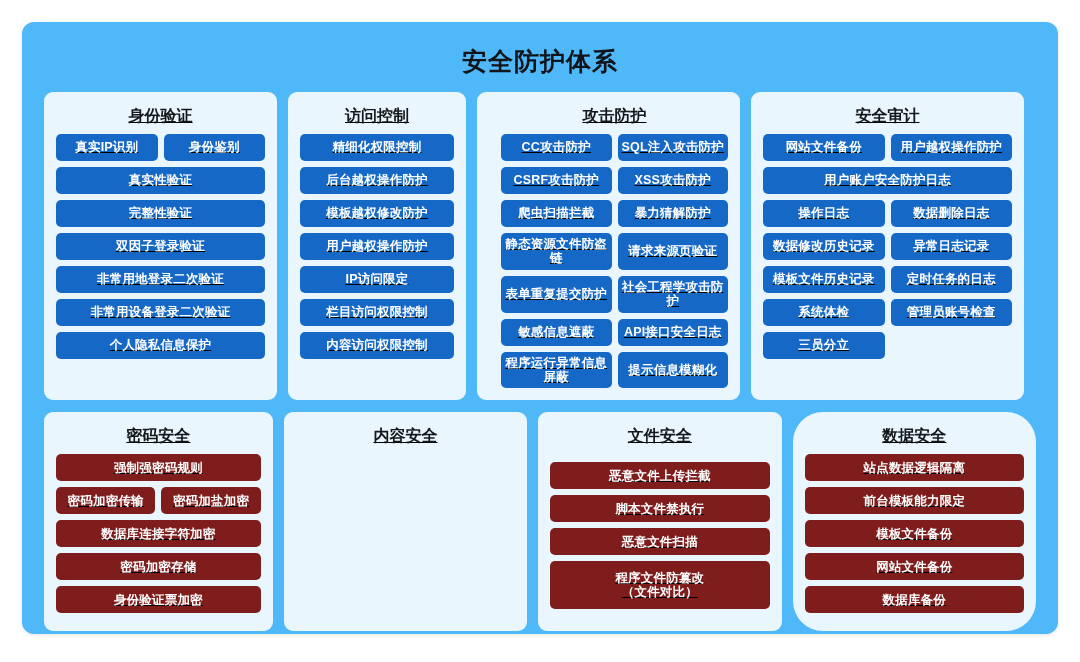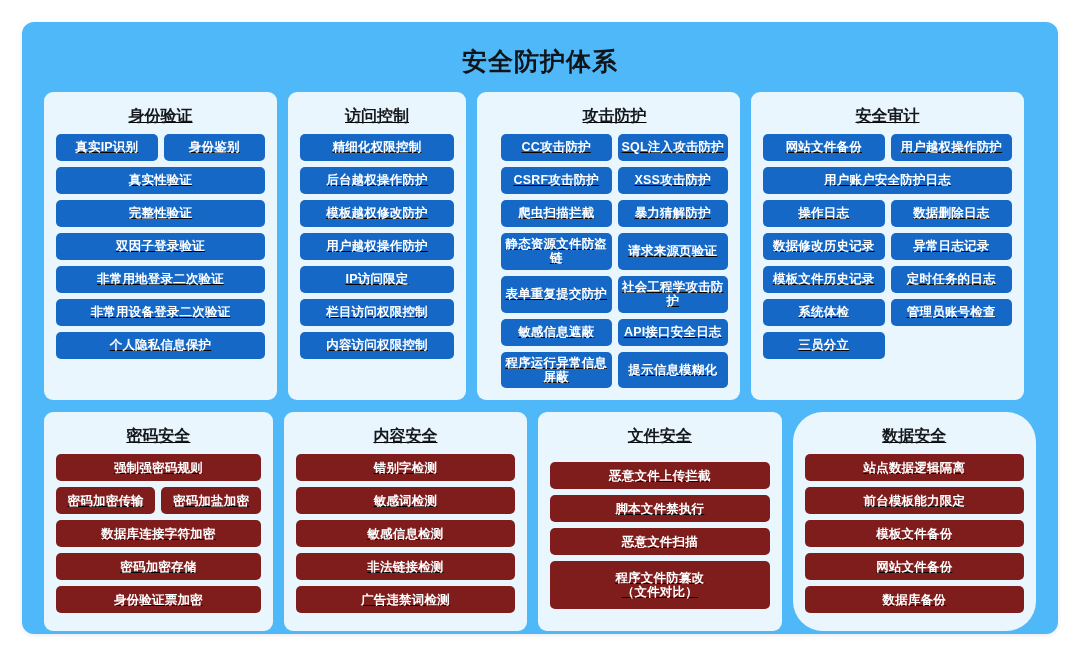--- a/index.html
+++ b/index.html
@@ -187,27 +187,20 @@
               <div class="item full">强制强密码规则</div>
               <div class="item half">密码加密传输</div>
               <div class="item half">密码加盐加密</div>
               <div class="item full">数据库连接字符加密</div>
               <div class="item full">密码加密存储</div>
               <div class="item full">身份验证票加密</div>
             </div>
           </div>
           <div class="panel p-content">
             <div class="panel-title">内容安全</div>
-            <div class="items">
-              <div class="item full">错别字检测</div>
-              <div class="item full">敏感词检测</div>
-              <div class="item full">敏感信息检测</div>
-              <div class="item full">非法链接检测</div>
-              <div class="item full">广告违禁词检测</div>
-            </div>
           </div>
           <div class="panel p-file">
             <div class="panel-title">文件安全</div>
             <div class="items">
               <div class="item full">恶意文件上传拦截</div>
               <div class="item full">脚本文件禁执行</div>
               <div class="item full">恶意文件扫描</div>
               <div class="item full tall">程序文件防篡改
 （文件对比）</div>
             </div>

